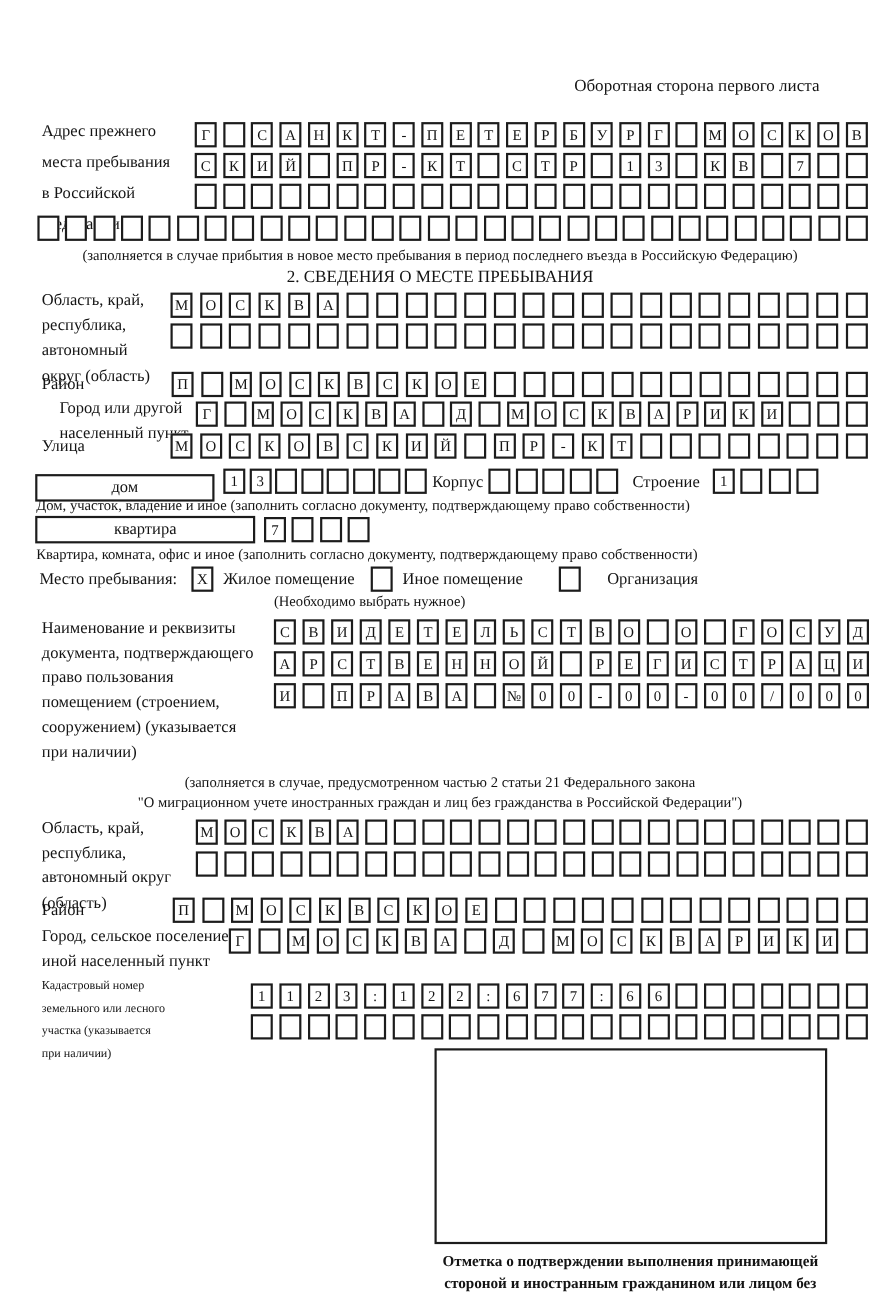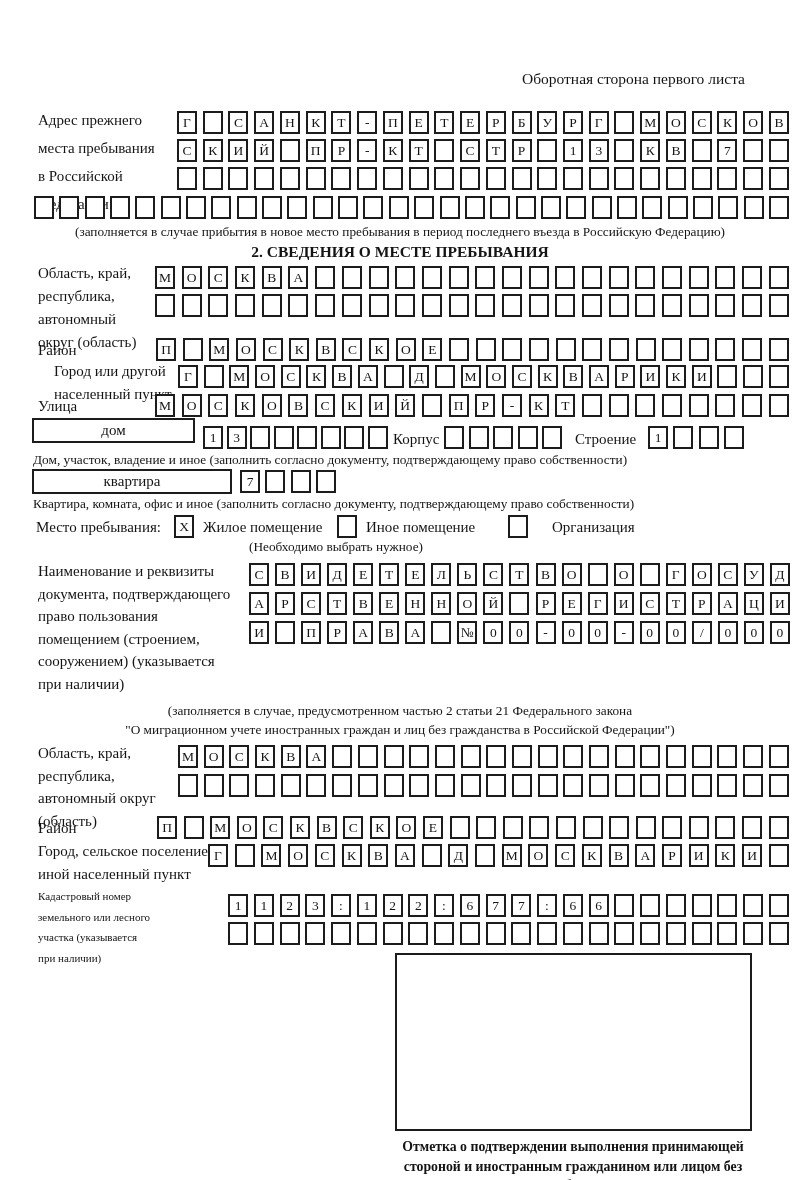--- a/index.html
+++ b/index.html
@@ -7,21 +7,21 @@
     position:relative;width:800px;height:1180px;background:#ffffff;
     font-family:"Liberation Serif","DejaVu Serif",serif;color:#141414;
     margin:0 auto;overflow:hidden;
   }
   .abs{position:absolute;margin-top:48px;}
   .lbl{font-size:15px;line-height:28px;white-space:pre-line;}
   .lbl-tight{font-size:15px;line-height:23px;white-space:pre-line;}
   .lbl-f{font-size:15px;line-height:22.5px;white-space:pre-line;}
   .lbl-k{font-size:11px;line-height:20.5px;white-space:pre-line;}
   .note{font-size:13.3px;text-align:center;white-space:pre-line;}
-  .title{font-size:15.5px;font-weight:bold;text-align:center;}
+  .title{font-size:15.5px;font-weight:normal;text-align:center;}
   .boxrow{display:flex;justify-content:space-between;}
   .cell{
     box-sizing:border-box;width:20px;height:23px;border:2px solid #1c1c1c;
     display:flex;align-items:center;justify-content:center;
     font-size:13.5px;line-height:1;background:#fff;flex:0 0 auto;
   }
   .widebox{
     box-sizing:border-box;border:2px solid #1c1c1c;height:25px;
     display:flex;align-items:center;justify-content:center;font-size:15px;background:#fff;
   }
@@ -289,21 +289,21 @@
       <div class="cell"></div>
       <div class="cell"></div>
       <div class="cell"></div>
       <div class="cell"></div>
       <div class="cell"></div>
       <div class="cell"></div>
       <div class="cell"></div>
       <div class="cell"></div>
     </div>
 
-  <div class="abs widebox" style="left:32px;top:370px;width:163px;">дом</div>
+  <div class="abs widebox" style="left:32px;top:383px;width:163px;">дом</div>
   <div class="abs boxrow" style="left:203px;top:378px;width:185px;">
       <div class="cell">1</div>
       <div class="cell">3</div>
       <div class="cell"></div>
       <div class="cell"></div>
       <div class="cell"></div>
       <div class="cell"></div>
       <div class="cell"></div>
       <div class="cell"></div>
     </div>

